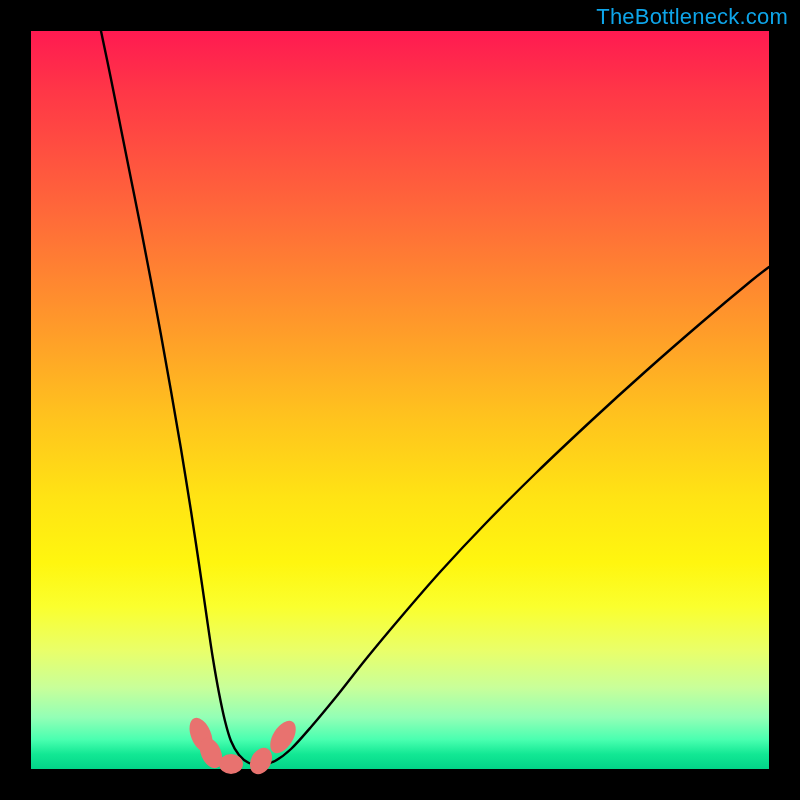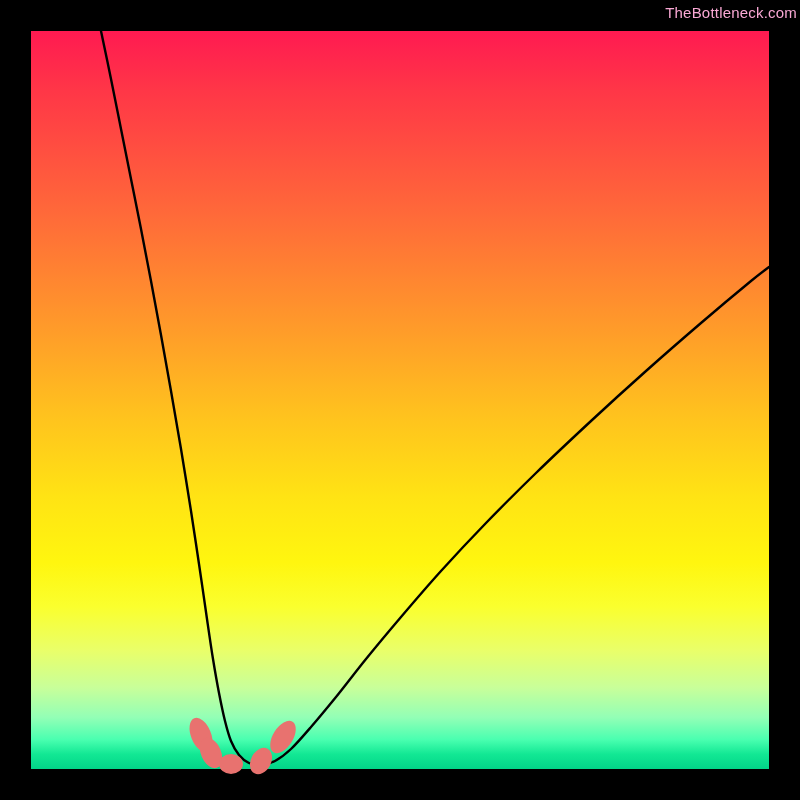--- a/index.html
+++ b/index.html
@@ -43,23 +43,23 @@
   }
   .curve-svg {
     position: absolute;
     left: 0; top: 0;
     width: 738px; height: 738px;
     overflow: visible;
   }
   .watermark {
     position: absolute;
     top: 4px;
-    right: 3px;
-    color: #f9a8d4;
-    font-size: 15px;
+    right: 12px;
+    color: #0ea5e9;
+    font-size: 22px;
     font-weight: 500;
     letter-spacing: 0.2px;
     user-select: none;
   }
 </style>
 </head>
 <body>
 
 <div class="frame">
 

